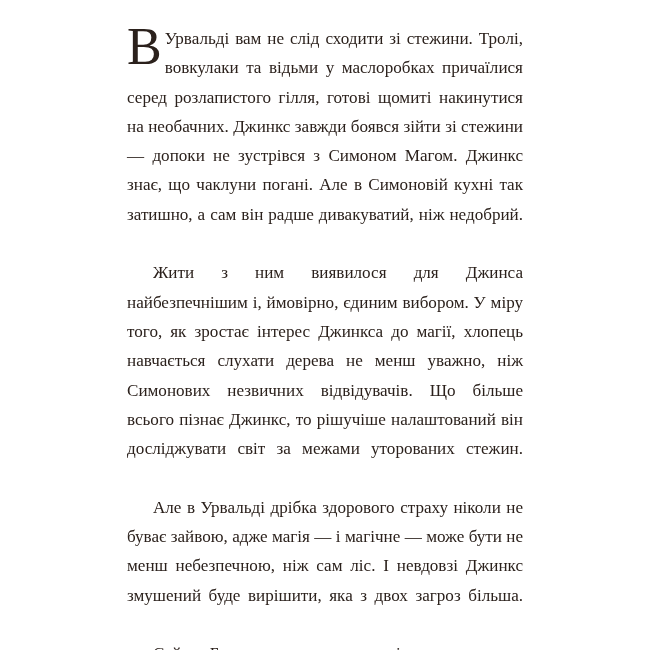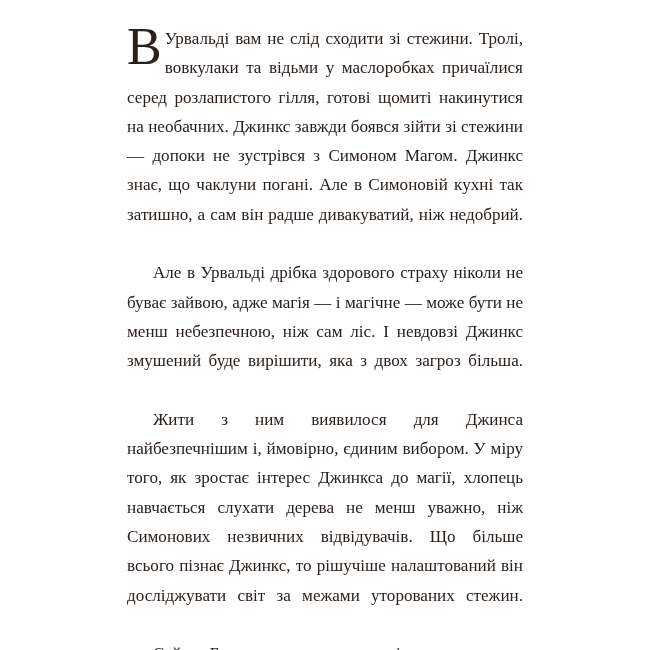--- a/index.html
+++ b/index.html
@@ -64,20 +64,20 @@
   }
 </style>
 </head>
 <body>
 
 <div id="page">
   <div id="text-column">
 
     <p class="para para-first"><span class="dropcap">В</span><span> Урвальді вам не слід сходити зі стежини. Тролі, вовкулаки та відьми у маслоробках причаїлися серед розлапистого гілля, готові щомиті накинутися на необачних. Джинкс завжди боявся зійти зі стежини — допоки не зустрівся з Симоном Магом. Джинкс знає, що чаклуни погані. Але в Симоновій кухні так затишно, а сам він радше дивакуватий, ніж недобрий.</span></p>
 
+    <p class="para"><span>Жити з ним виявилося для Джинса найбезпечнішим і, ймовірно, єдиним вибором. У міру того, як зростає інтерес Джинкса до магії, хлопець навчається слухати дерева не менш уважно, ніж Симонових незвичних відвідувачів. Що більше всього пізнає Джинкс, то рішучіше налаштований він досліджувати світ за межами уторованих стежин.</span></p>
+
     <p class="para"><span>Але в Урвальді дрібка здорового страху ніколи не буває зайвою, адже магія — і магічне — може бути не менш небезпечною, ніж сам ліс. І невдовзі Джинкс змушений буде вирішити, яка з двох загроз більша.</span></p>
-
-    <p class="para"><span>Жити з ним виявилося для Джинса найбезпечнішим і, ймовірно, єдиним вибором. У міру того, як зростає інтерес Джинкса до магії, хлопець навчається слухати дерева не менш уважно, ніж Симонових незвичних відвідувачів. Що більше всього пізнає Джинкс, то рішучіше налаштований він досліджувати світ за межами уторованих стежин.</span></p>
 
     <p class="para"><span>Сейдж Блеквуд вводить свого відважного юного героя у незвичайний новий світ, в якому у Джинкса з'являються нові друзі, де він бореться з ворогами і врешті з'ясовує, що життя поза межами лісу — та й у ньому самому — значно складніше, ніж він міг собі уявити, і що Урвальд сам по собі потребує його, Джинкса, навіть більше, ніж можна було припустити.</span></p>
 
   </div>
 </div>
 
 </body></html>

